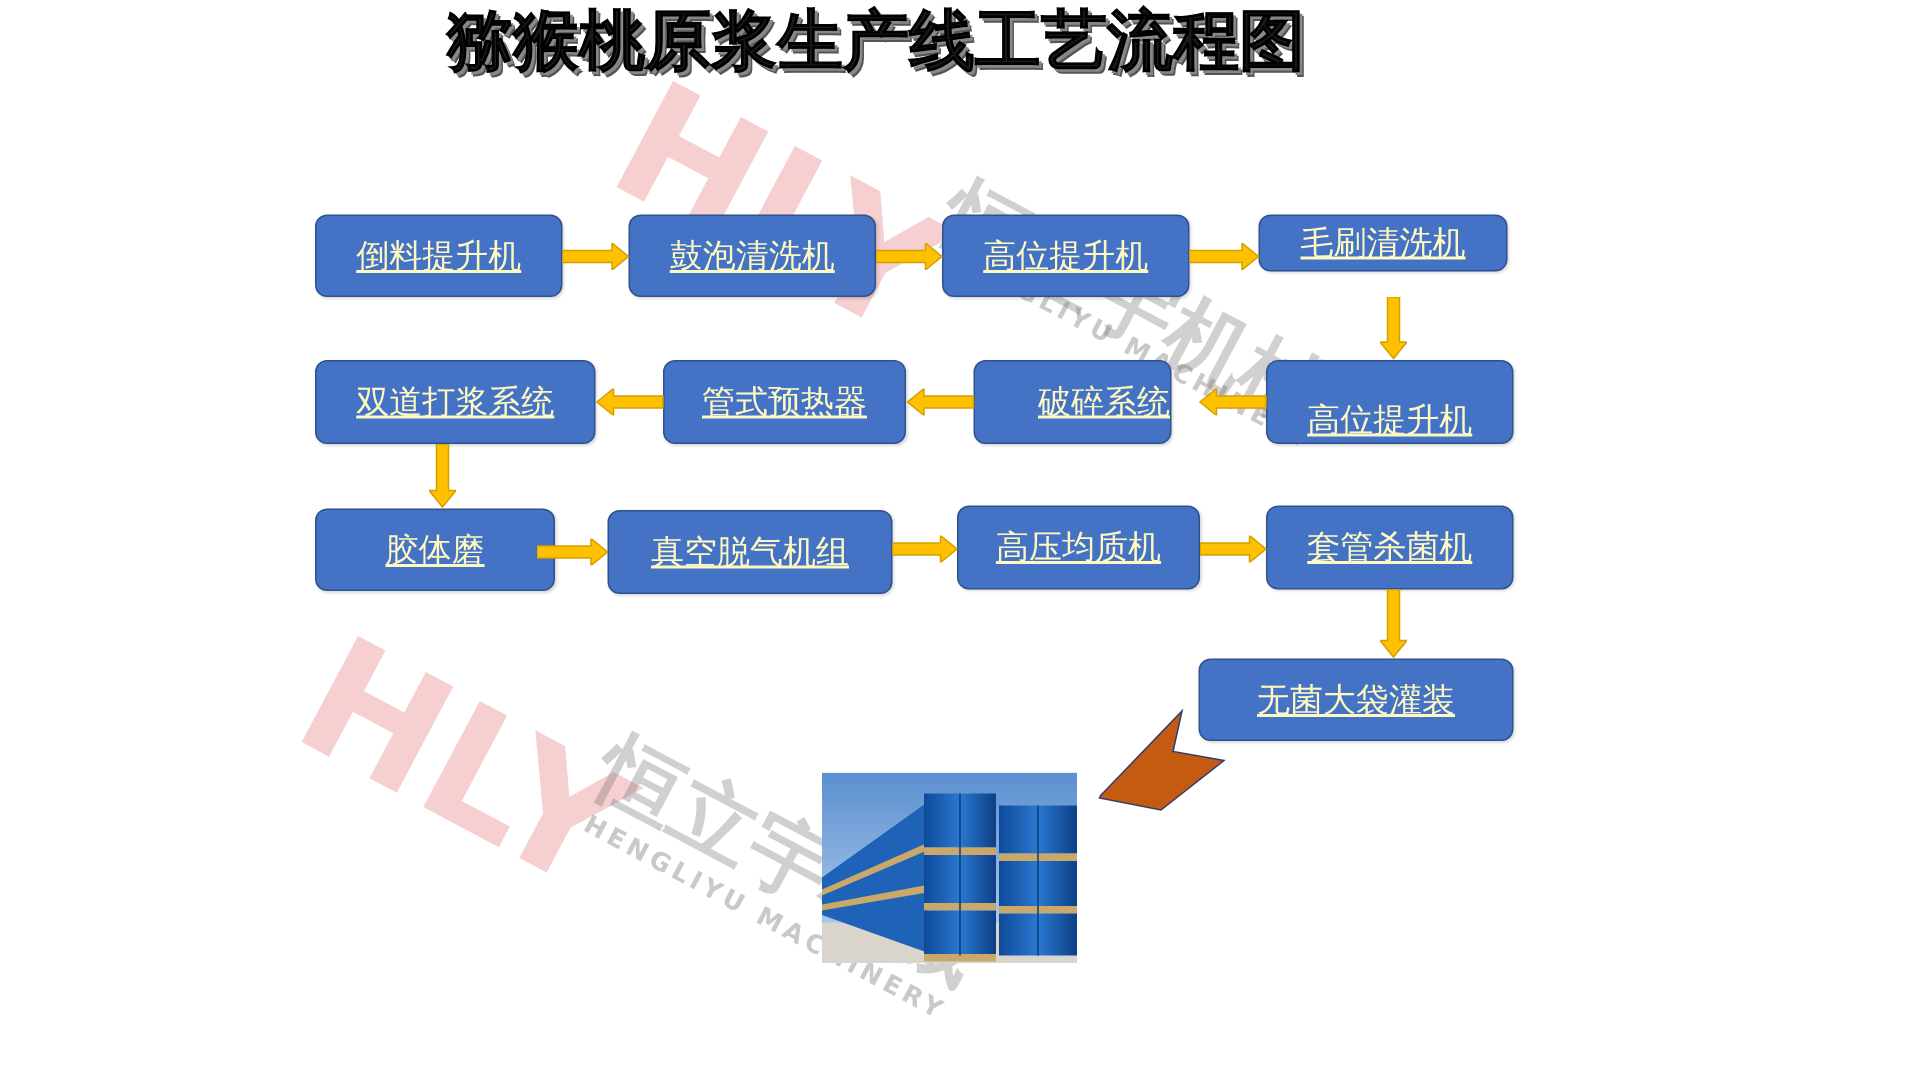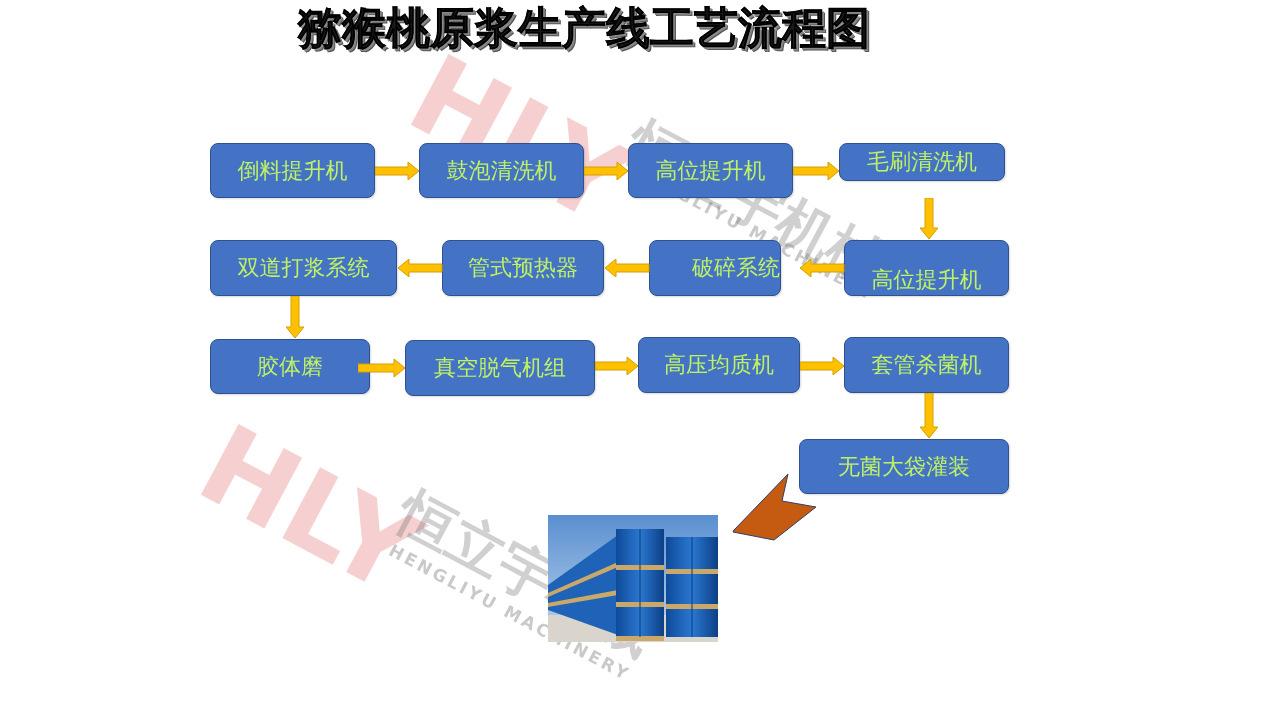--- a/index.html
+++ b/index.html
@@ -14,24 +14,25 @@
     text-shadow: 2px 2px 0 #888, 3px 3px 0 #555;
     -webkit-text-stroke: 0.5px #000;
     white-space: nowrap; line-height: 52px;
   }
   .wm { position: absolute; pointer-events: none; }
   .wm-hly { color: rgba(230,120,120,0.35); font-weight: bold; font-family: "DejaVu Sans", sans-serif; }
   .wm-cn { color: rgba(120,120,120,0.35); font-weight: bold; font-family: "DejaVu Sans", sans-serif; }
   .wm-en { color: rgba(120,120,120,0.4); font-weight: bold; font-family: "DejaVu Sans", sans-serif; letter-spacing: 3px; }
   .box {
     position: absolute; background: #4472C4; border: 1px solid #2F528F;
-    border-radius: 8px; color: #bef264; font-size: 22px;
+    border-radius: 8px; color: #fef9c3; font-size: 22px;
     display: flex; align-items: center; justify-content: center;
     box-sizing: border-box; white-space: nowrap;
     box-shadow: 1px 1px 2px rgba(0,0,0,0.15);
+    text-decoration: underline;
   }
   .arrow { position: absolute; }
   .photo {
     position: absolute; left: 548px; top: 515px; width: 170px; height: 127px;
     overflow: hidden;
   }
   .big-arrow { position: absolute; left: 730px; top: 472px; }
 </style>
 </head>
 <body>

